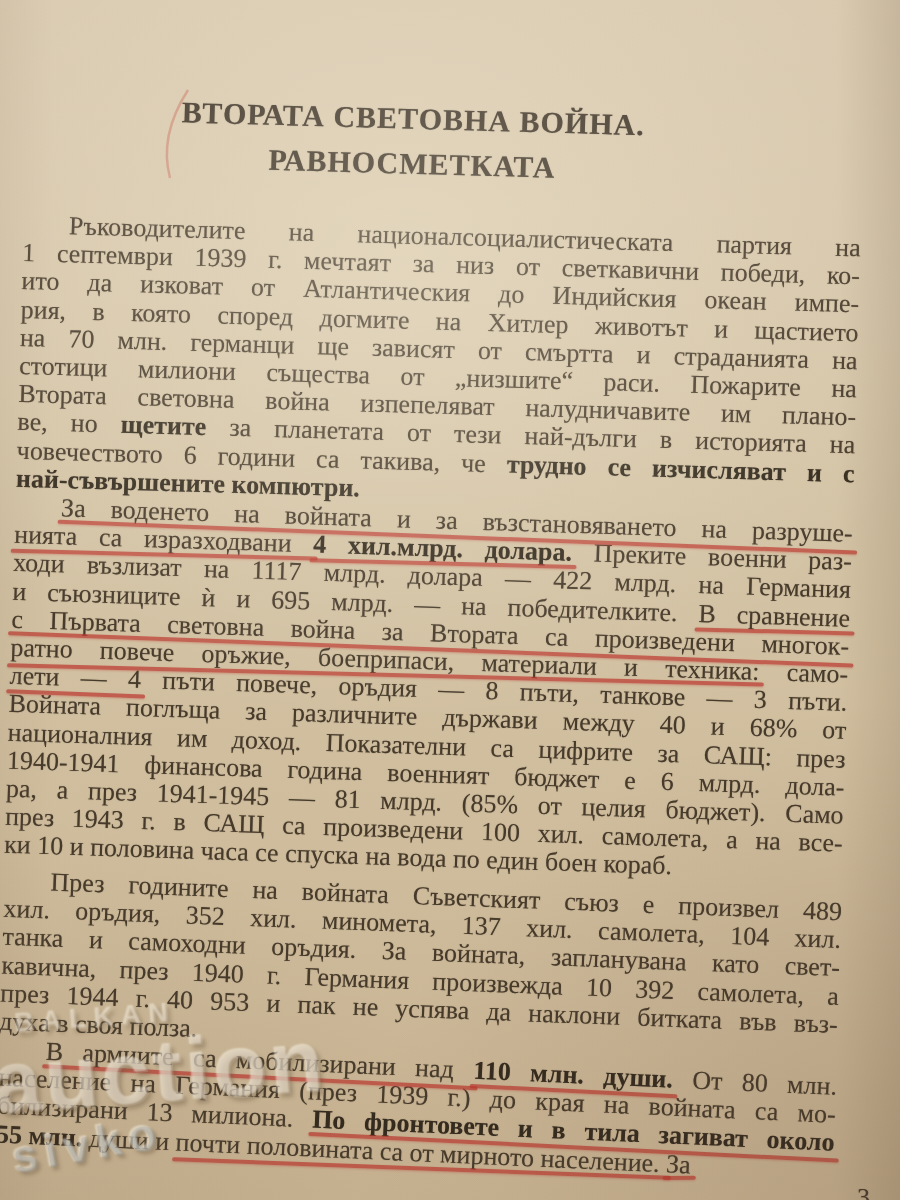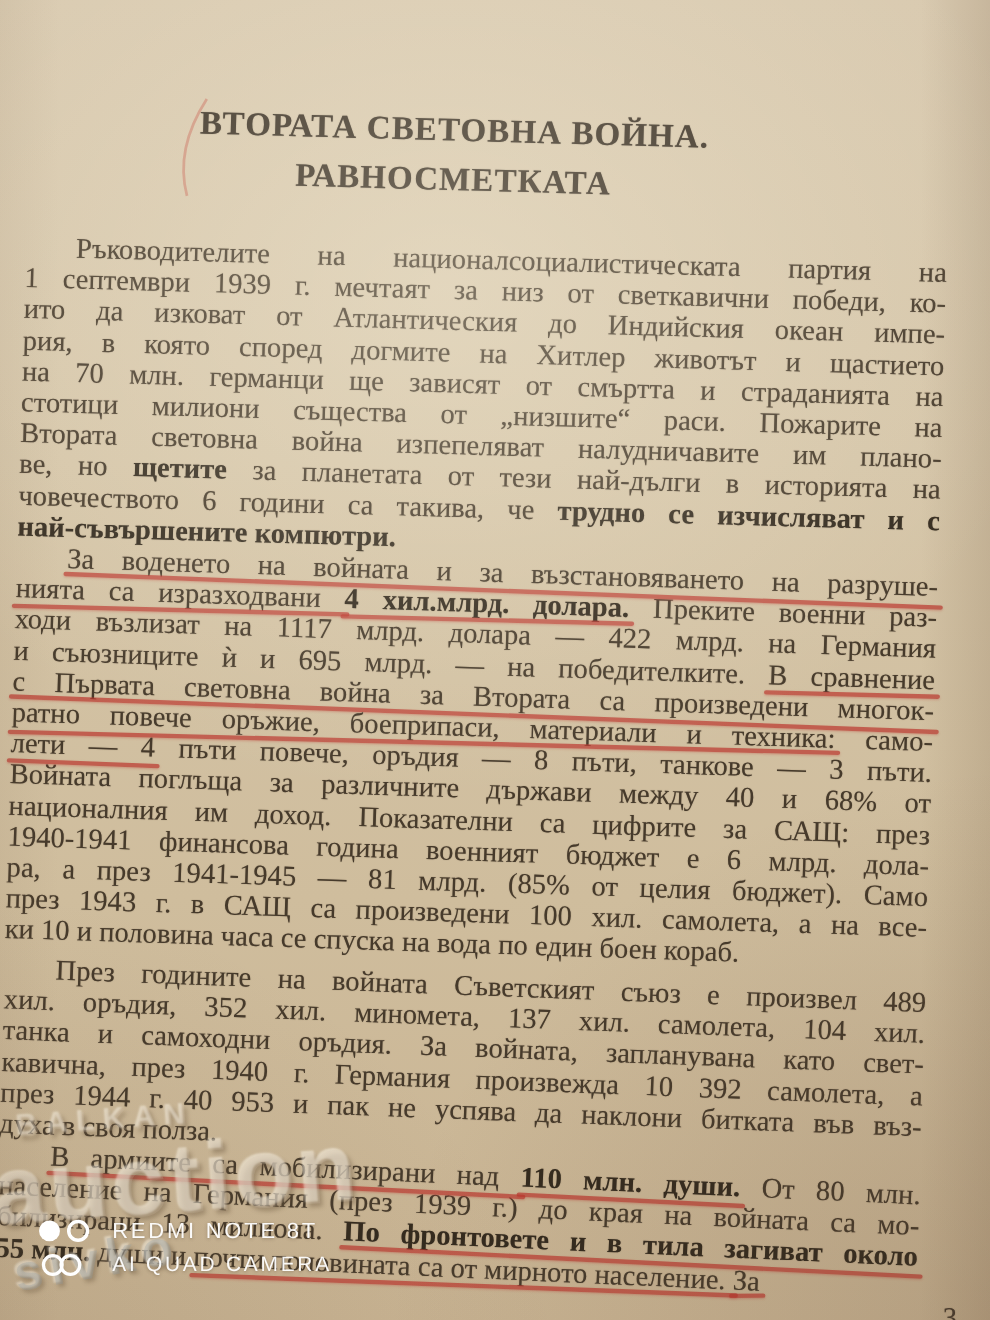--- a/index.html
+++ b/index.html
@@ -127,33 +127,17 @@
           <div class="tline"><span class="">билизирани 13 милиона. </span><span class="b u">По фронтовете и в тила загиват около</span></div>
           <div class="tline last"><span class="b ">55 млн.</span><span class=""> души и </span><span class="u">почти половината са от мирното население. </span><span class="u">За</span></div>
         </div>
       </div>
   </div>
 
   <div class="wmB" id="wm-word1">BALKAN</div>
   <div class="wmB" id="wm-word2">auction</div>
   <div class="wmB" id="wm-word3">sivko</div>
 
-  <div class="cam">
-    <div class="cam-row">
-      <svg class="cam-icon" viewBox="0 0 52 24">
-        <circle cx="11" cy="12" r="9.5" fill="#fff"></circle>
-        <circle cx="37" cy="12" r="8.5" fill="none" stroke="#fff" stroke-width="3.2"></circle>
-      </svg>
-      <span class="cam-t1">REDMI NOTE 8T</span>
-    </div>
-    <div class="cam-row">
-      <svg class="cam-icon" viewBox="0 0 52 24">
-        <circle cx="14" cy="12" r="8.5" fill="none" stroke="#fff" stroke-width="3"></circle>
-        <circle cx="30" cy="12" r="8.5" fill="none" stroke="#fff" stroke-width="3"></circle>
-      </svg>
-      <span class="cam-t2">AI QUAD CAMERA</span>
-    </div>
-  </div>
 
   <div class="pagenum">3</div>
 
   <div class="shading"></div>
 </div>
 
 </body></html>

